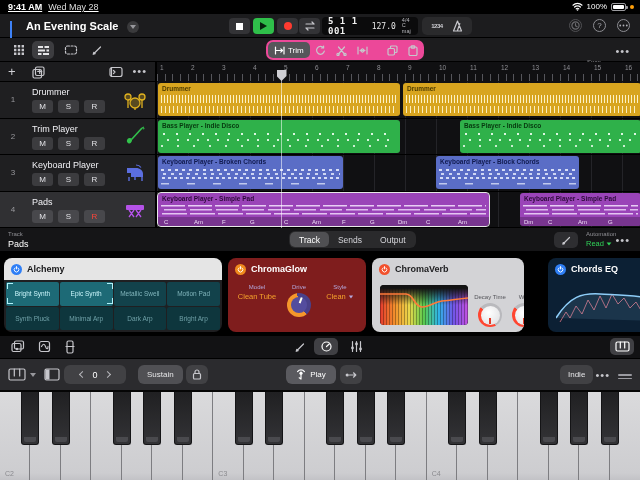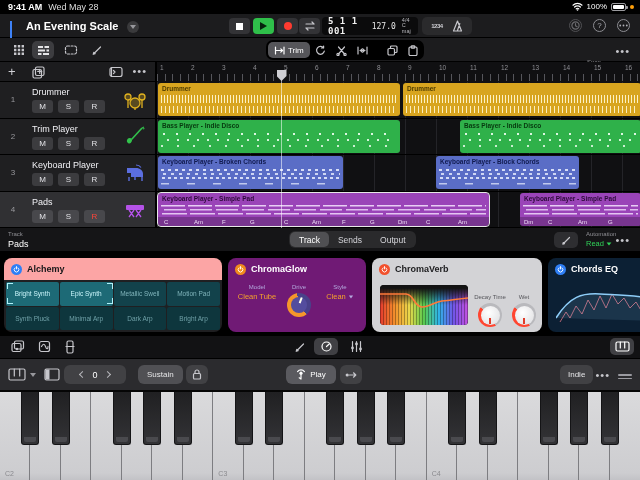--- a/index.html
+++ b/index.html
@@ -6,21 +6,21 @@
   html,body { background:#000; }
   body { font-family:"Liberation Sans", sans-serif; color:#e5e5ea; }
   #app { position:relative; width:640px; height:480px; background:#000; overflow:hidden; }
   .abs { position:absolute; }
   svg { display:block; }
   .ico { stroke:#c7c7cc; fill:none; stroke-width:1.2; stroke-linecap:round; stroke-linejoin:round; }
   .dim { opacity:.45; }
 
   
   #statusbar { position:absolute; top:0; left:0; width:640px; height:14px; font-size:9px; color:#fff; }
-  #statusbar .lft { position:absolute; left:8px; top:2px; font-weight:bold; }
+  #statusbar .lft { position:absolute; left:8px; top:2px; font-weight:bold;text-decoration:underline; }
   #statusbar .lft .date { font-weight:normal; margin-left:6px; color:#ddd; }
   #statusbar .rgt { position:absolute; right:6px; top:2px; display:flex; align-items:center; gap:4px; }
   .batt { width:15px; height:8px; border:1px solid #9a9a9e; border-radius:2px; position:relative; }
   .batt i { position:absolute; inset:1px; background:#fff; border-radius:1px; }
   .batt:after { content:""; position:absolute; right:-3px; top:2px; width:2px; height:3px; background:#9a9a9e; border-radius:0 1px 1px 0; }
   .odot { width:4px; height:4px; border-radius:50%; background:#ff9f0a; }
 
   
   #tb1 { position:absolute; top:14px; left:0; width:640px; height:24px; background:#1c1c1e; border-bottom:1px solid #000; }
   .chevL { width:8px; height:8px; border-left:2px solid #3e82f7; border-bottom:2px solid #3e82f7; transform:rotate(45deg); }
@@ -38,21 +38,21 @@
   #lcd .tmp { font-size:8px; color:#e8e8e8; font-family:"DejaVu Sans Mono", monospace; }
   #lcd .sig { display:flex; flex-direction:column; line-height:5.5px; font-size:5.5px; color:#b8b8bd; }
   #midgrp { position:absolute; left:422px; top:3px; width:50px; height:18px; background:#2a2a2c; border-radius:5px; display:flex; align-items:center; justify-content:space-evenly; }
   #countin { font-size:6px; font-weight:bold; color:#cfcfd4; letter-spacing:-.5px; }
   .topcirc { position:absolute; top:5px; width:13px; height:13px; border:1px solid #8e8e93; border-radius:50%; color:#aeaeb4; font-size:8px; display:flex; align-items:center; justify-content:center; }
 
   
   #tb2 { position:absolute; top:38px; left:0; width:640px; height:24px; background:#1c1c1e; border-bottom:1px solid #000; }
   .t2btn { position:absolute; top:3px; width:22px; height:18px; border-radius:5px; display:flex; align-items:center; justify-content:center; }
   .t2btn.on { background:#3d3d40; }
-  #editgrp { position:absolute; left:266px; top:2px; width:158px; height:20px; background:#000000; border-radius:7px; display:flex; align-items:center; }
+  #editgrp { position:absolute; left:266px; top:2px; width:158px; height:20px; background:#ec4899; border-radius:7px; display:flex; align-items:center; }
   #seg-trim { height:16px; margin-left:2px; background:#56565a; border-radius:5px; display:flex; align-items:center; gap:3px; padding:0 6px; font-size:8px; color:#fff; }
   .egico { width:22px; display:flex; justify-content:center; }
   #snapblk { position:absolute; right:34px; top:21px; text-align:left; }
   #snapblk .l1 { font-size:6px; color:#8e8e93; }
   #snapblk .l2 { font-size:8px; color:#e5e5e7; display:flex; align-items:center; gap:2px; }
   .more3 { color:#c7c7cc; font-size:11px; letter-spacing:1px; line-height:6px; }
 
   
   #trackarea { position:absolute; top:62px; left:0; width:640px; height:166px; }
   #headcol { position:absolute; left:0; top:0; width:156px; height:166px; background:#1c1c1e; border-right:1px solid #000; }
@@ -117,42 +117,42 @@
   #autolab { position:absolute; left:586px; top:3px; font-size:6px; color:#8e8e93; }
   #autoval { position:absolute; left:586px; top:11px; font-size:7.5px; color:#30d158; display:flex; align-items:center; gap:2px; }
   #autoval .tri { border-top-color:#30d158; transform:scale(.8); }
 
   
   #plugrow { position:absolute; top:252px; left:0; width:640px; height:84px; background:#000; }
   .card { position:absolute; top:6px; height:74px; border-radius:8px; overflow:hidden; }
   .chead { display:flex; align-items:center; gap:5px; padding:0 7px; height:22px; font-size:9px; font-weight:bold; }
   .pwr { width:11px; height:11px; border-radius:50%; flex:0 0 auto; display:flex; align-items:center; justify-content:center; }
   #card-alch { left:4px; width:218px; background:#1f1f21; }
-  #card-alch .chead { background:#fca5a5; color:#161618; }
+  #card-alch .chead { background:#e5e5e5; color:#161618; }
   #alch-grid { position:absolute; left:2px; right:2px; top:24px; bottom:2px; display:grid; grid-template-columns:repeat(4,1fr); grid-template-rows:1fr 1fr; gap:1px; }
   .apad { display:flex; align-items:center; justify-content:center; font-size:6.5px; color:#7fb3ba; background:#12424b; border-radius:2px; text-align:center; }
   .apad.r2 { background:#0e363d; color:#6fa0a7; }
   .apad.on { background:#1d6a76; color:#c9f4fa; }
   #selbrackets { position:absolute; left:3px; top:25px; width:106px; height:21px; pointer-events:none; }
   #selbrackets i { position:absolute; width:6px; height:6px; border:1.5px solid #aff2fa; }
   #selbrackets .tl { left:0; top:0; border-right:none; border-bottom:none; }
   #selbrackets .tr { right:0; top:0; border-left:none; border-bottom:none; }
   #selbrackets .bl { left:0; bottom:0; border-right:none; border-top:none; }
   #selbrackets .br { right:0; bottom:0; border-left:none; border-top:none; }
-  #card-glow { left:228px; width:138px; background:#701a75; }
+  #card-glow { left:228px; width:138px; background:#7f1d1d; }
   #card-glow .chead { color:#fff; }
   .gcol { position:absolute; top:26px; text-align:center; }
   .gcol .glab { font-size:6px; color:#b4a9de; margin-bottom:3px; }
   .gcol .gval { font-size:7.5px; color:#f5a22b; line-height:8px; display:flex; align-items:center; gap:2px; justify-content:center; }
   .gcol .tri { border-top-color:#b4a9de; transform:scale(.7); }
   .glowknob { width:24px; height:24px; margin:0 auto; border-radius:50%;
     background:conic-gradient(from 140deg, #f5972b 0 210deg, #49418a 210deg 360deg); position:relative; }
   .glowknob i { position:absolute; inset:4px; border-radius:50%; background:#544d9e; }
   .glowknob b { position:absolute; left:50%; top:4px; width:2px; height:6px; background:#ffe; transform:translateX(-50%) rotate(20deg); transform-origin:50% 8px; }
-  #card-verb { left:372px; width:170px; background:#d3d3d6; }
+  #card-verb { left:372px; width:152px; background:#d3d3d6; }
   #card-verb .chead { color:#1c1c1e; }
   #verbviz { position:absolute; left:8px; top:27px; width:88px; height:40px; background:#131313; border-radius:4px; overflow:hidden; }
   #verbviz .rainbow { position:absolute; inset:0;
     background:linear-gradient(0deg, rgba(19,19,19,0) 50%, #131313 92%),
       repeating-linear-gradient(90deg, rgba(0,0,0,.3) 0 1px, transparent 1px 3px),
       linear-gradient(90deg,#e43a2e,#f38f2c,#ead84b,#58c94e,#2fb4e8,#7056e8,#c44fe0);
     filter:blur(.5px); }
   #verbviz svg { position:absolute; inset:0; }
   .vknob { position:absolute; top:36px; text-align:center; }
   .vknob .klab { font-size:6px; color:#55555a; margin-bottom:3px; }

